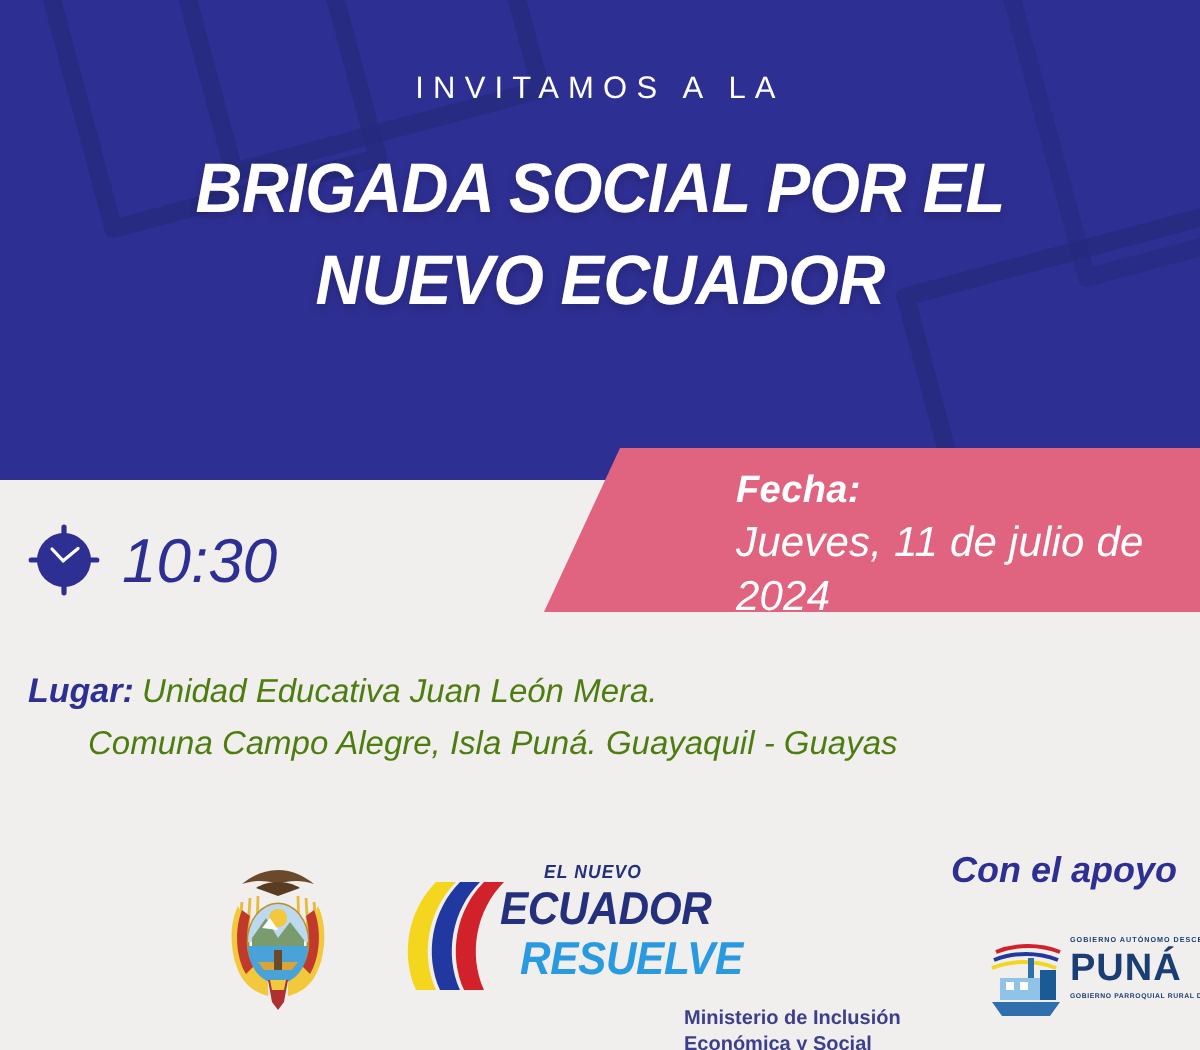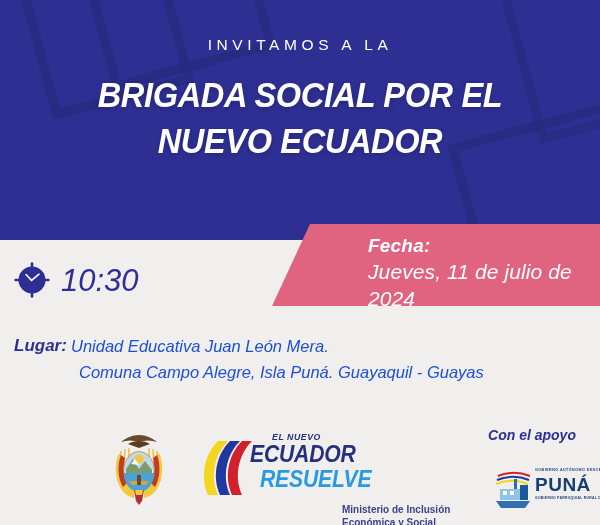--- a/index.html
+++ b/index.html
@@ -66,23 +66,23 @@
   }
 
   
   .lugar{position:absolute;left:14px;top:333px;width:560px;}
   .lugar-line{display:flex;align-items:center;}
   .lugar-label{
     color:#2e2f92;font-weight:bold;font-style:italic;font-size:17px;line-height:26px;
     width:57px;flex:0 0 57px;
   }
   .lugar-v{
-    color:#1d4ed8;font-style:italic;font-weight:400;font-size:16.5px;line-height:26px;
-  }
-  .lugar-line2{margin-left:65px;}
+    color:#4d7c0f;font-style:italic;font-weight:400;font-size:16.5px;line-height:26px;
+  }
+  .lugar-line2{margin-left:30px;}
 
   
   .footer{position:absolute;left:0;top:415px;width:600px;height:110px;}
 
   .coat{position:absolute;left:108px;top:14px;width:62px;height:80px;}
 
   .ecures{position:absolute;left:196px;top:16px;width:150px;height:72px;}
   .flagwrap{position:absolute;left:0;top:6px;width:58px;height:62px;}
   .txtwrap{position:absolute;left:54px;top:0;width:100px;height:72px;}
   .el-nuevo{
@@ -98,21 +98,21 @@
     color:#2a9ae0;font-weight:bold;font-style:italic;font-size:23px;line-height:25px;
     letter-spacing:-.2px;margin-left:10px;transform:scaleX(.92);transform-origin:left center;
   }
   .ministerio{
     position:absolute;left:342px;top:44px;width:128px;
     color:#3d3f8a;font-weight:bold;font-size:10px;line-height:13px;margin-top:44px;
   }
 
   .apoyo{
     position:absolute;left:470px;top:12px;width:124px;text-align:center;
-    color:#2e2f92;font-style:italic;font-weight:bold;font-size:14px;line-height:16px;
+    color:#2e2f92;font-style:italic;font-weight:bold;font-size:18px;line-height:16px;
   }
   .puna{position:absolute;left:494px;top:52px;width:100px;height:45px;}
   .puna-word{
     position:absolute;left:41px;top:8px;color:#1a3e74;font-weight:bold;font-size:19px;
     line-height:20px;letter-spacing:.5px;
   }
   .puna-top{
     position:absolute;left:41px;top:1px;color:#1a3e74;font-size:3.6px;letter-spacing:.5px;
     white-space:nowrap;font-weight:bold;
   }

